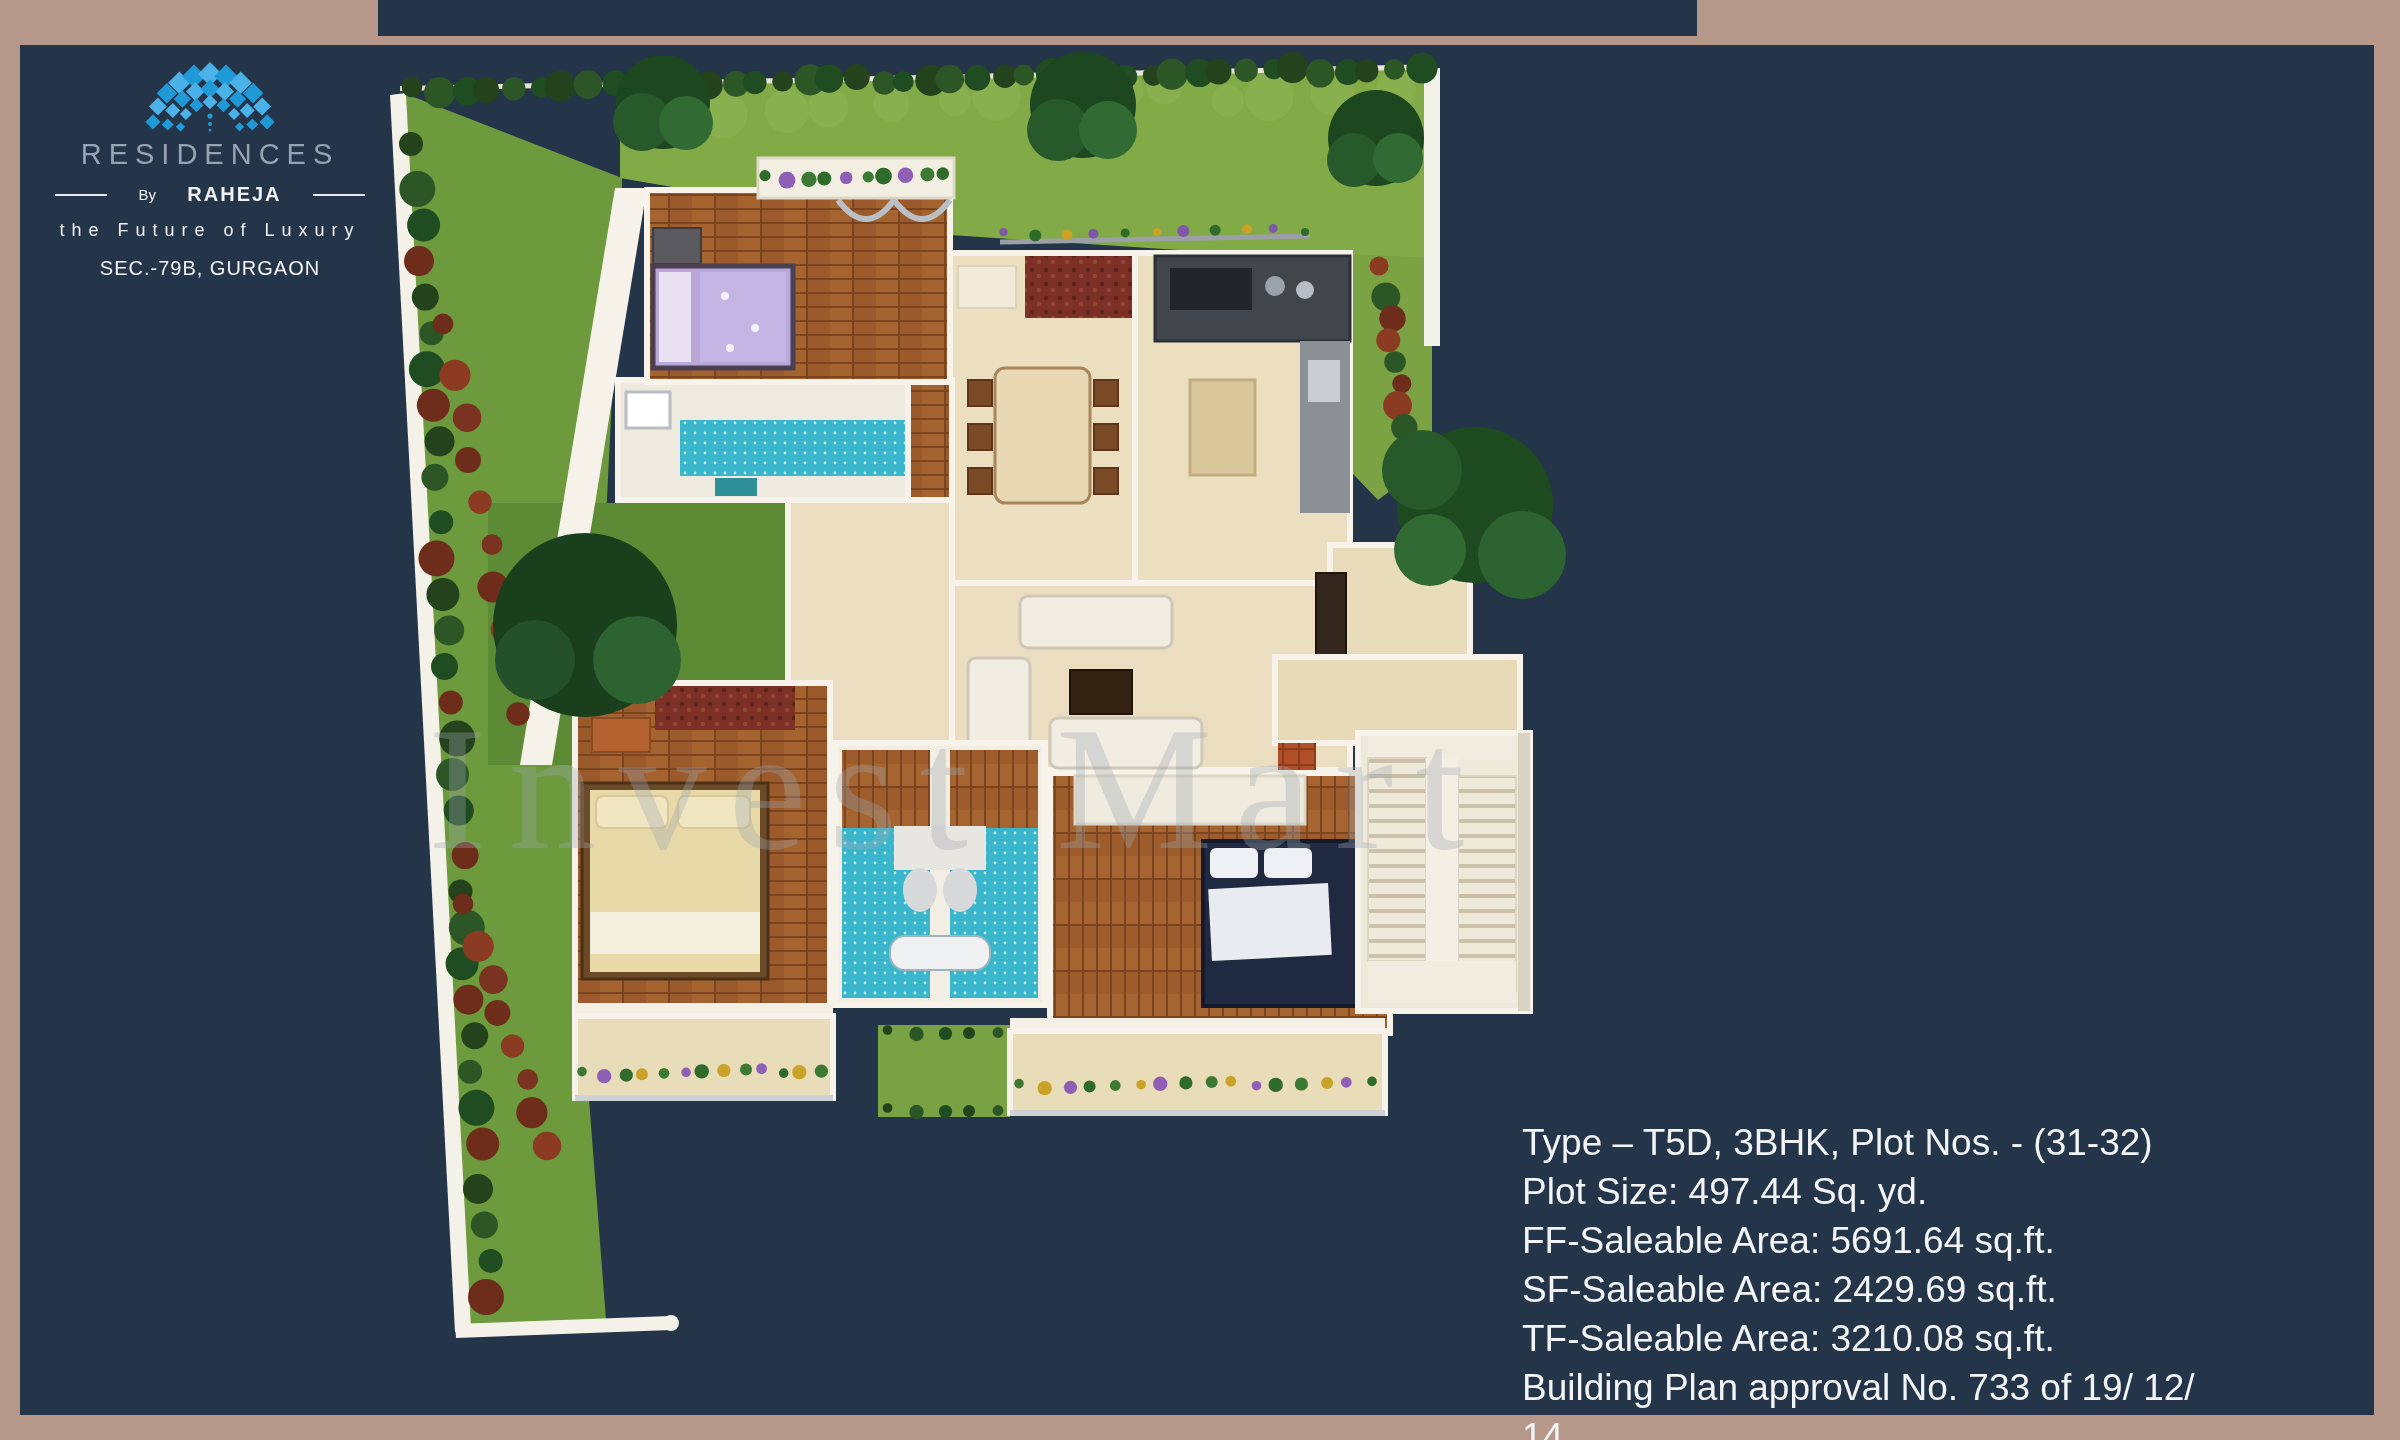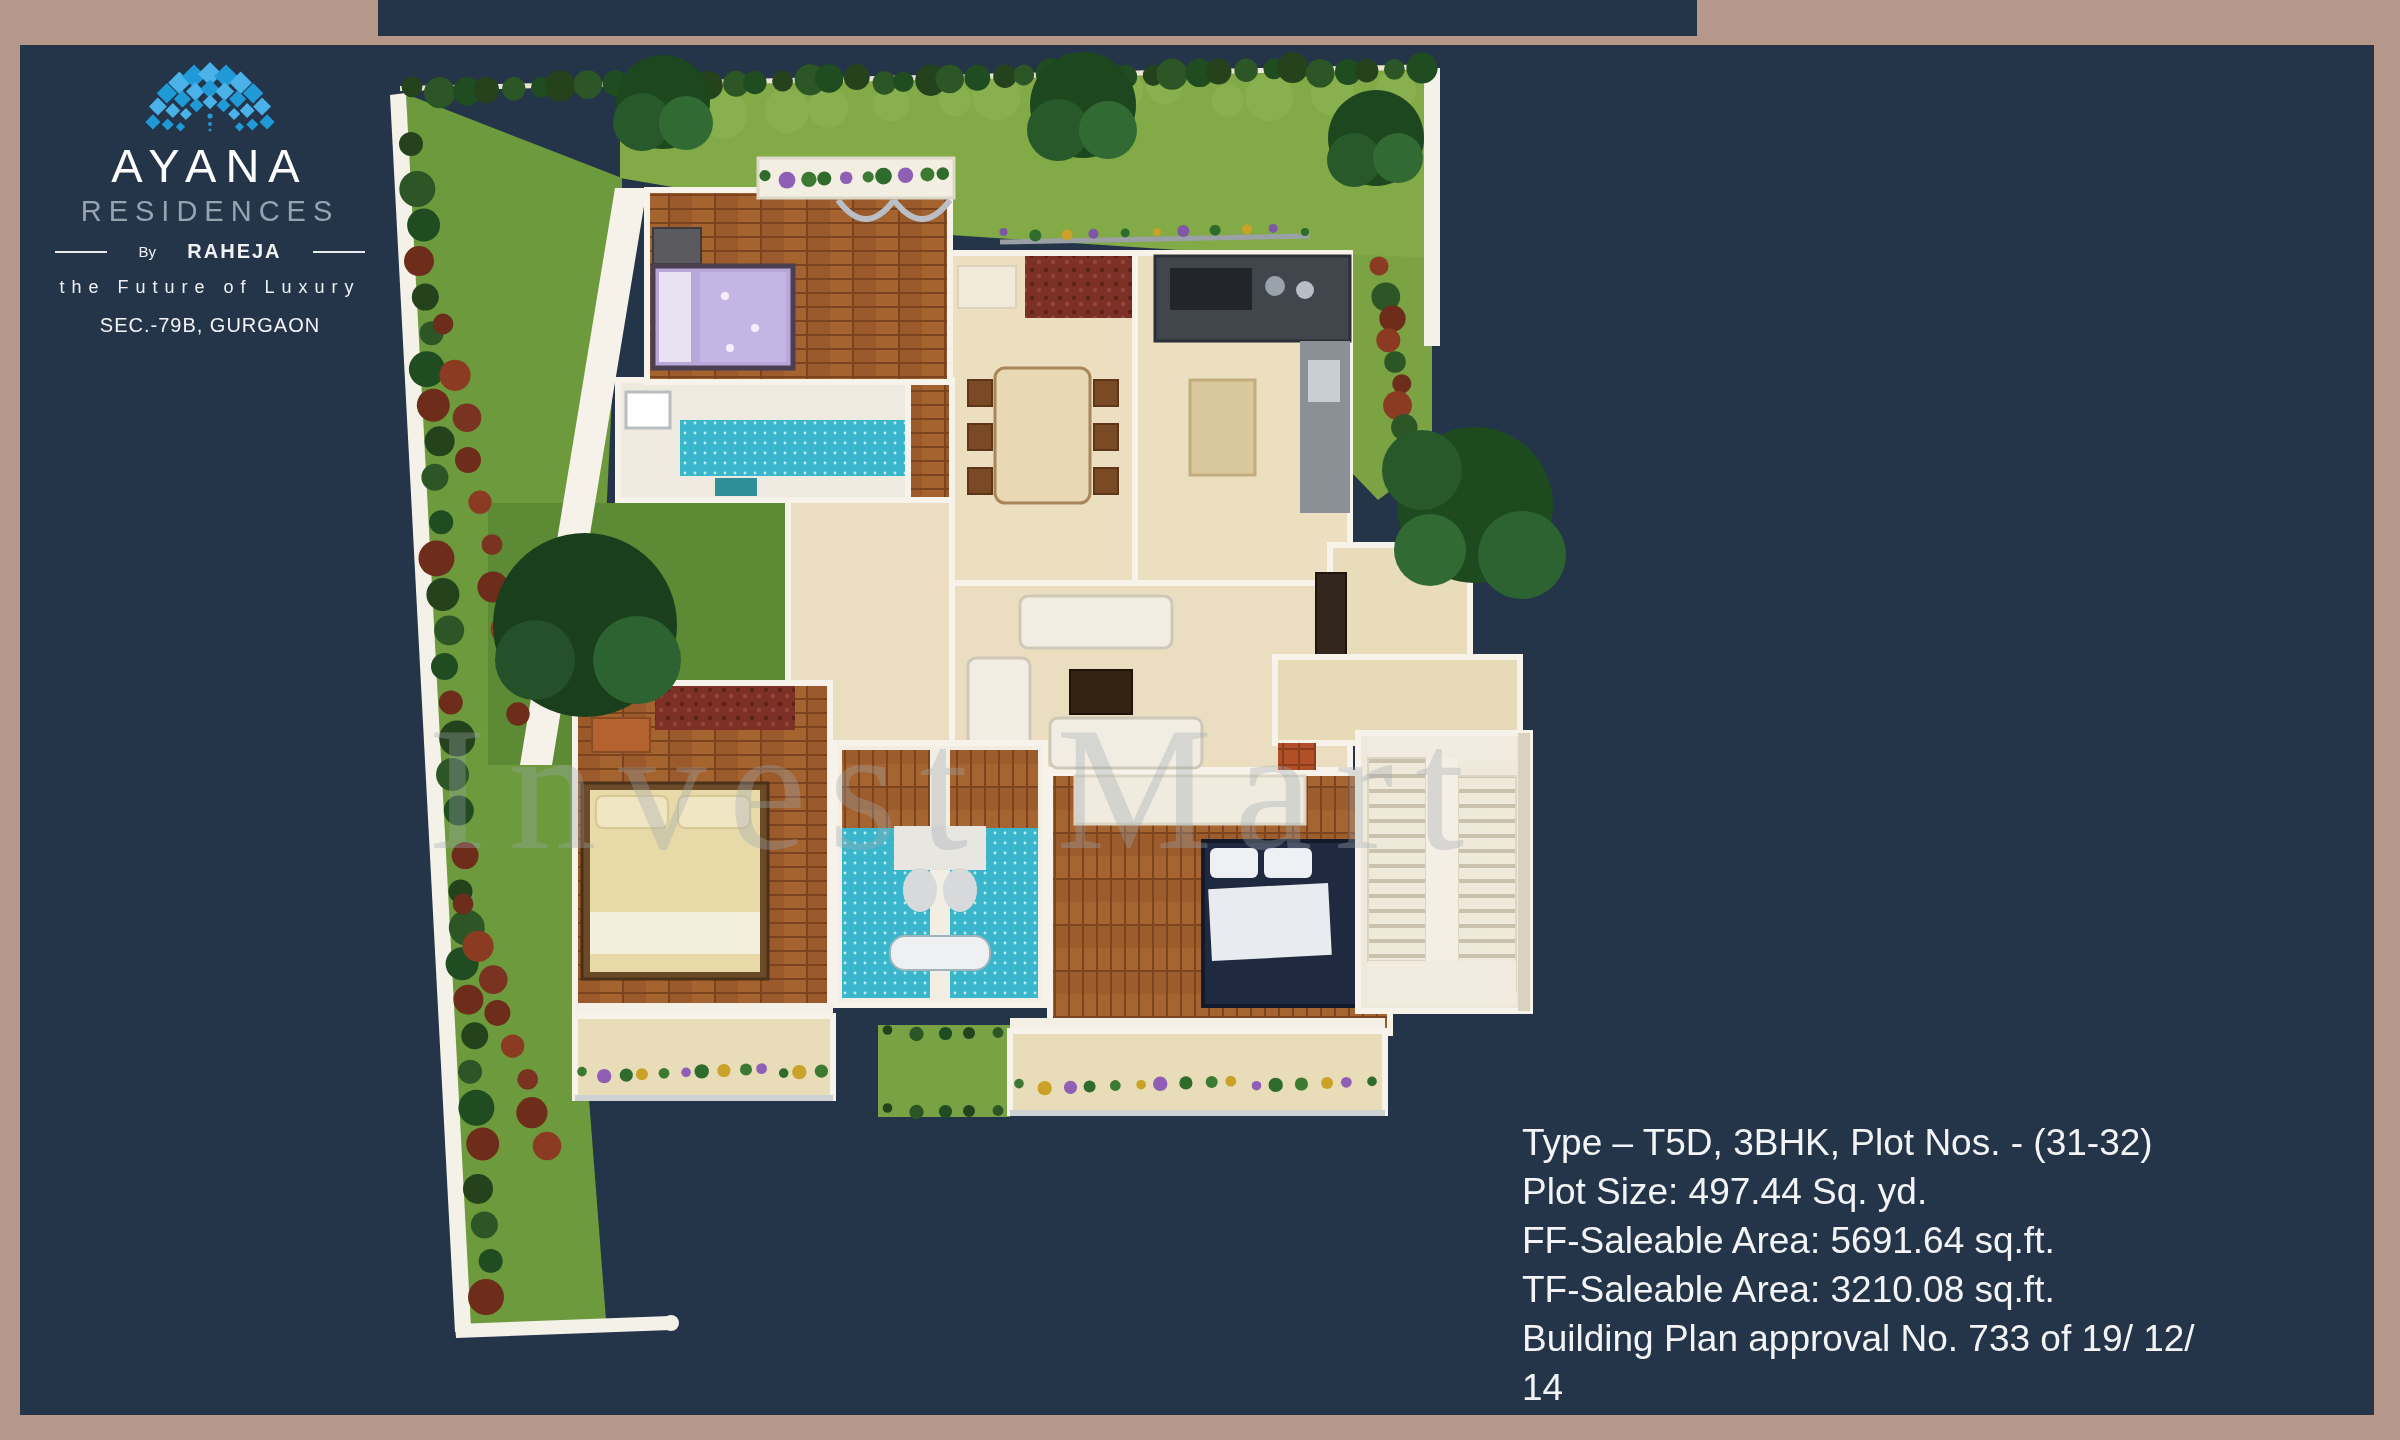--- a/index.html
+++ b/index.html
@@ -466,32 +466,32 @@
         <rect x="-4.25735110458452" y="-4.25735110458452" width="8.51470220916904" height="8.51470220916904" fill="#4ab2e8" transform="translate(60.9 64.1) rotate(45)"></rect>
         <rect x="-4.951100378356785" y="-4.951100378356785" width="9.90220075671357" height="9.90220075671357" fill="#1f9ad6" transform="translate(71.5 55.2) rotate(45)"></rect>
         <rect x="-5.2" y="-5.2" width="10.4" height="10.4" fill="#4ab2e8" transform="translate(85.0 52.0) rotate(45)"></rect>
         <rect x="-4.951100378356784" y="-4.951100378356784" width="9.902200756713569" height="9.902200756713569" fill="#1f9ad6" transform="translate(98.5 55.2) rotate(45)"></rect>
         <rect x="-4.25735110458452" y="-4.25735110458452" width="8.51470220916904" height="8.51470220916904" fill="#4ab2e8" transform="translate(109.1 64.1) rotate(45)"></rect>
         <rect x="-3.2663367357406172" y="-3.2663367357406172" width="6.5326734714812345" height="6.5326734714812345" fill="#1f9ad6" transform="translate(114.5 76.8) rotate(45)"></rect>
         <circle cx="85" cy="66" r="2.6" fill="#1f9ad6"></circle>
         <circle cx="85" cy="74" r="2" fill="#1f9ad6"></circle>
         <circle cx="85" cy="80" r="1.5" fill="#1f9ad6"></circle>
       </svg>
-    <div class="brand">AYANA</div>
     <div class="subbrand">RESIDENCES</div>
     <div class="byline">
       <span class="rule"></span>
       <span class="by">By</span>
       <b>RAHEJA</b>
       <span class="rule"></span>
     </div>
     <div class="tagline">the Future of Luxury</div>
     <div class="loc">SEC.-79B, GURGAON</div>
   </div>
 
   <div class="details">
     <div>Type – T5D, 3BHK, Plot Nos. - (31-32)</div>
     <div>Plot Size: 497.44 Sq. yd.</div>
     <div>FF-Saleable Area: 5691.64 sq.ft.</div>
+    <div>SF-Saleable Area: 2429.69 sq.ft.</div>
     <div>TF-Saleable Area: 3210.08 sq.ft.</div>
     <div>Building Plan approval No. 733 of 19/ 12/ 14</div>
   </div>
 </div>
 
 </body></html>

